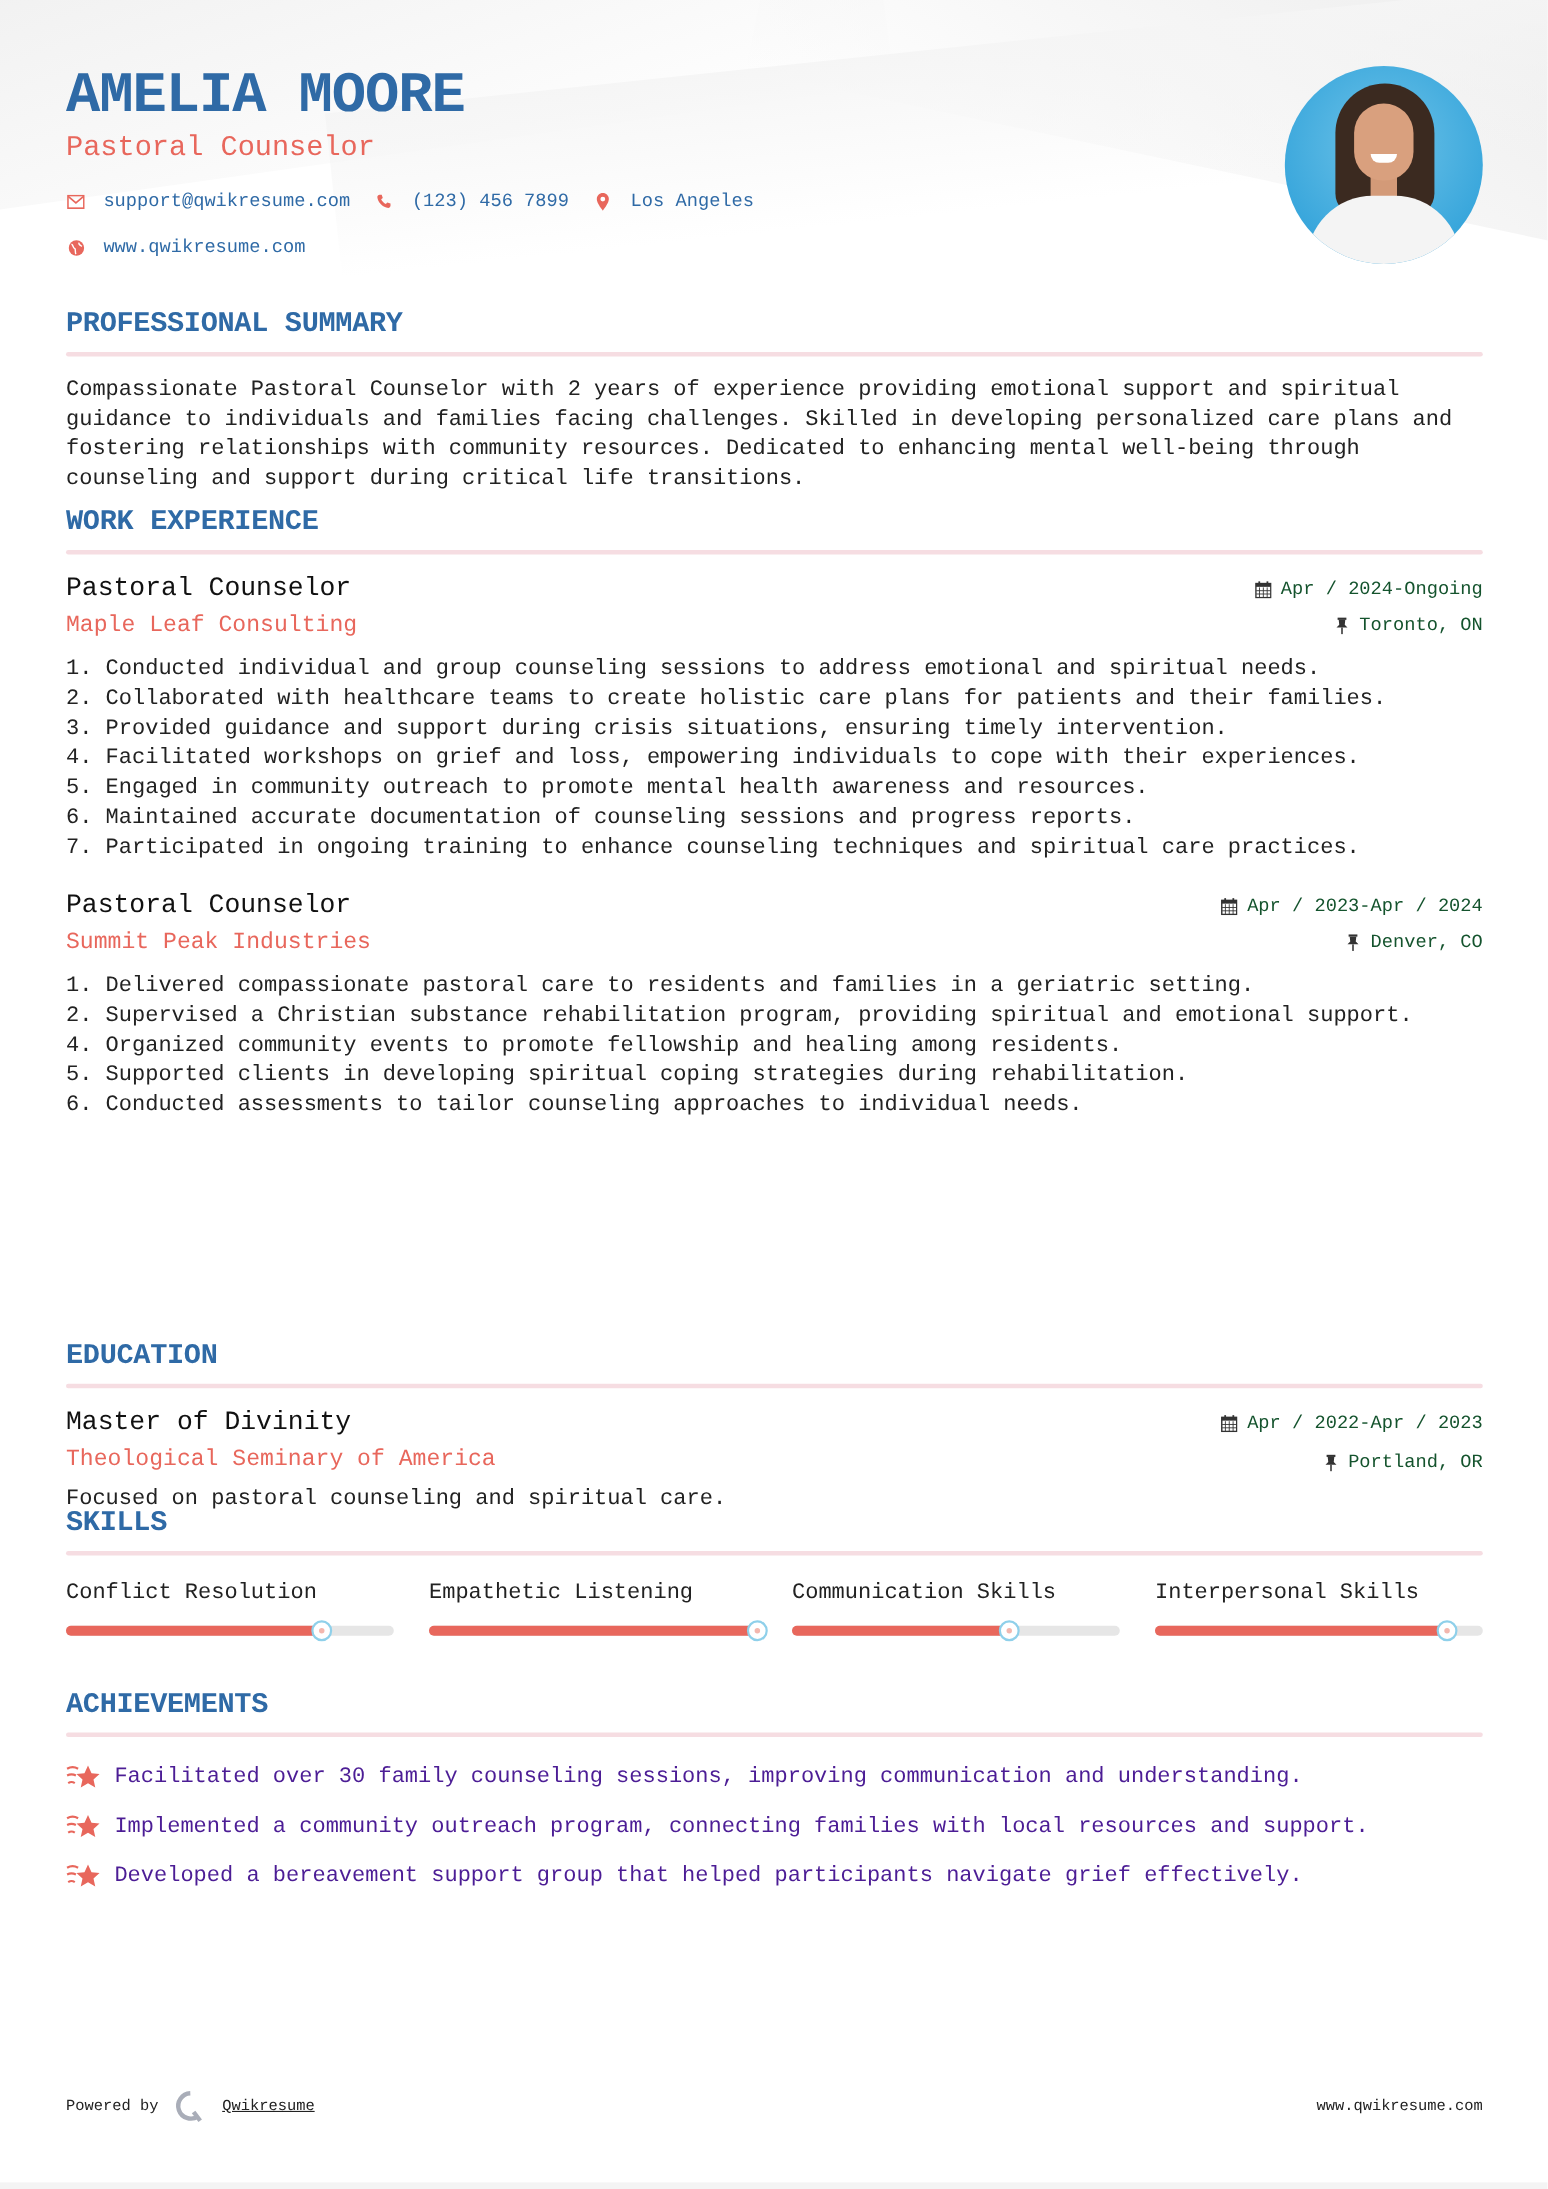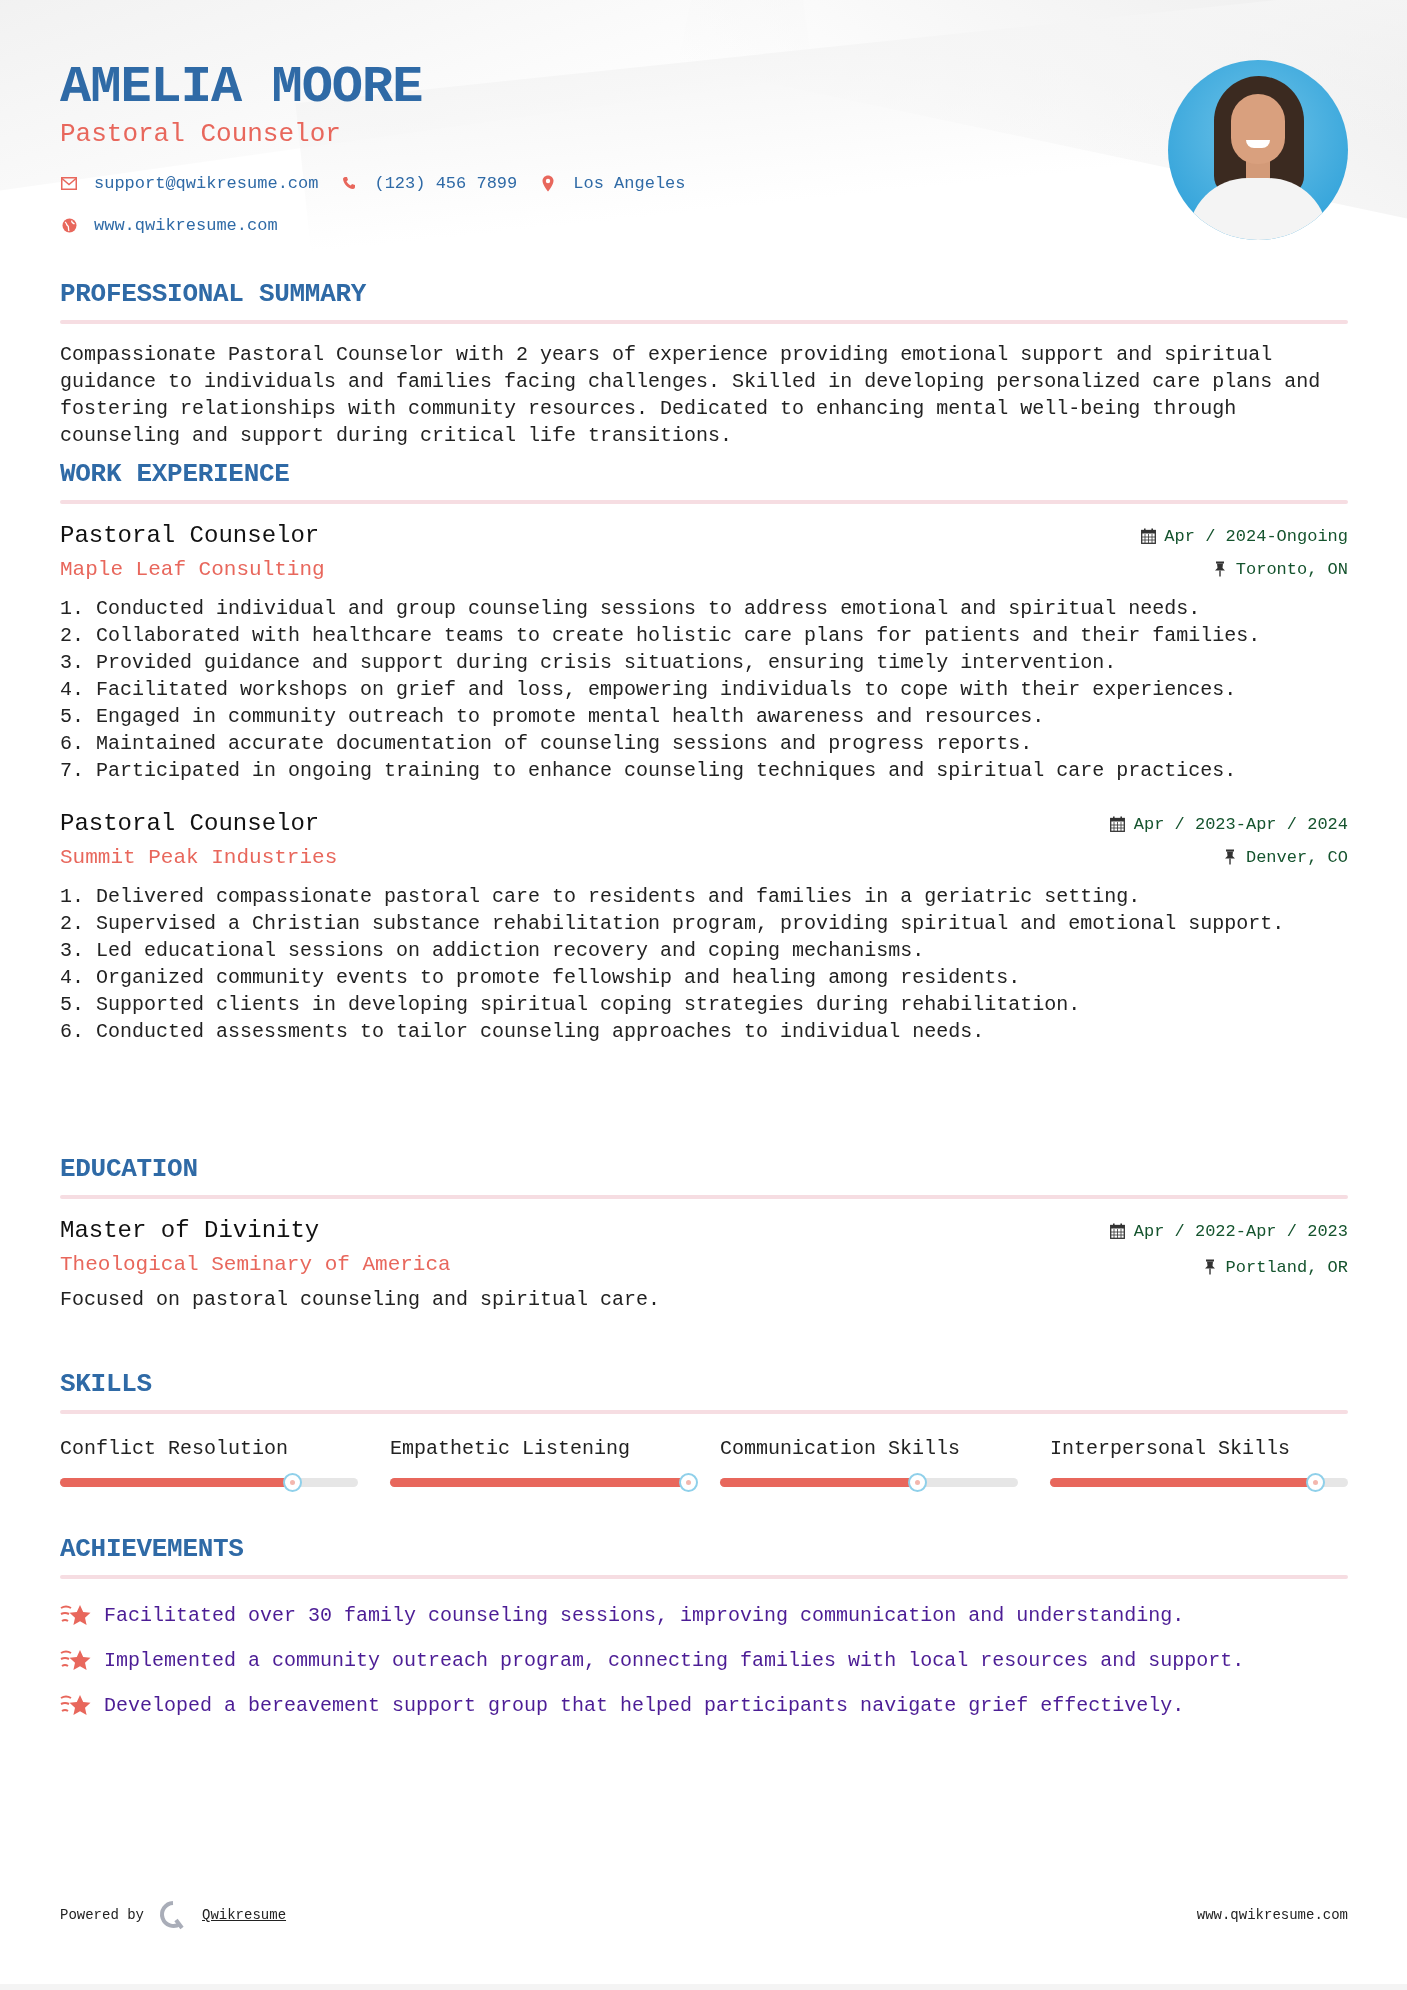--- a/index.html
+++ b/index.html
@@ -207,29 +207,28 @@
                   <rect x="5.3" y="9.5" width="1.4" height="6" fill="#333"></rect>
                 </svg>
             </span>
             <span>Denver, CO</span>
           </div>
         </div>
       </div>
       <ol class="bullets">
         <li>1. Delivered compassionate pastoral care to residents and families in a geriatric setting.</li>
         <li>2. Supervised a Christian substance rehabilitation program, providing spiritual and emotional support.</li>
-        <li>3. Led educational sessions on addiction recovery and coping mechanisms.</li>
         <li>4. Organized community events to promote fellowship and healing among residents.</li>
         <li>5. Supported clients in developing spiritual coping strategies during rehabilitation.</li>
         <li>6. Conducted assessments to tailor counseling approaches to individual needs.</li>
       </ol>
     </div>
   </div>
 
-  <div class="section" style="top:1153px;">
+  <div class="section" style="top:1216px;">
     <div class="section-title">EDUCATION</div>
     <div class="section-rule"></div>
     <div class="entry" style="margin-top:17px;">
       <div class="entry-head">
         <div>
           <div class="entry-title">Master of Divinity</div>
           <div class="entry-sub">Theological Seminary of America</div>
         </div>
         <div class="entry-meta">
           <div class="meta-line" style="margin-top:4px;">

